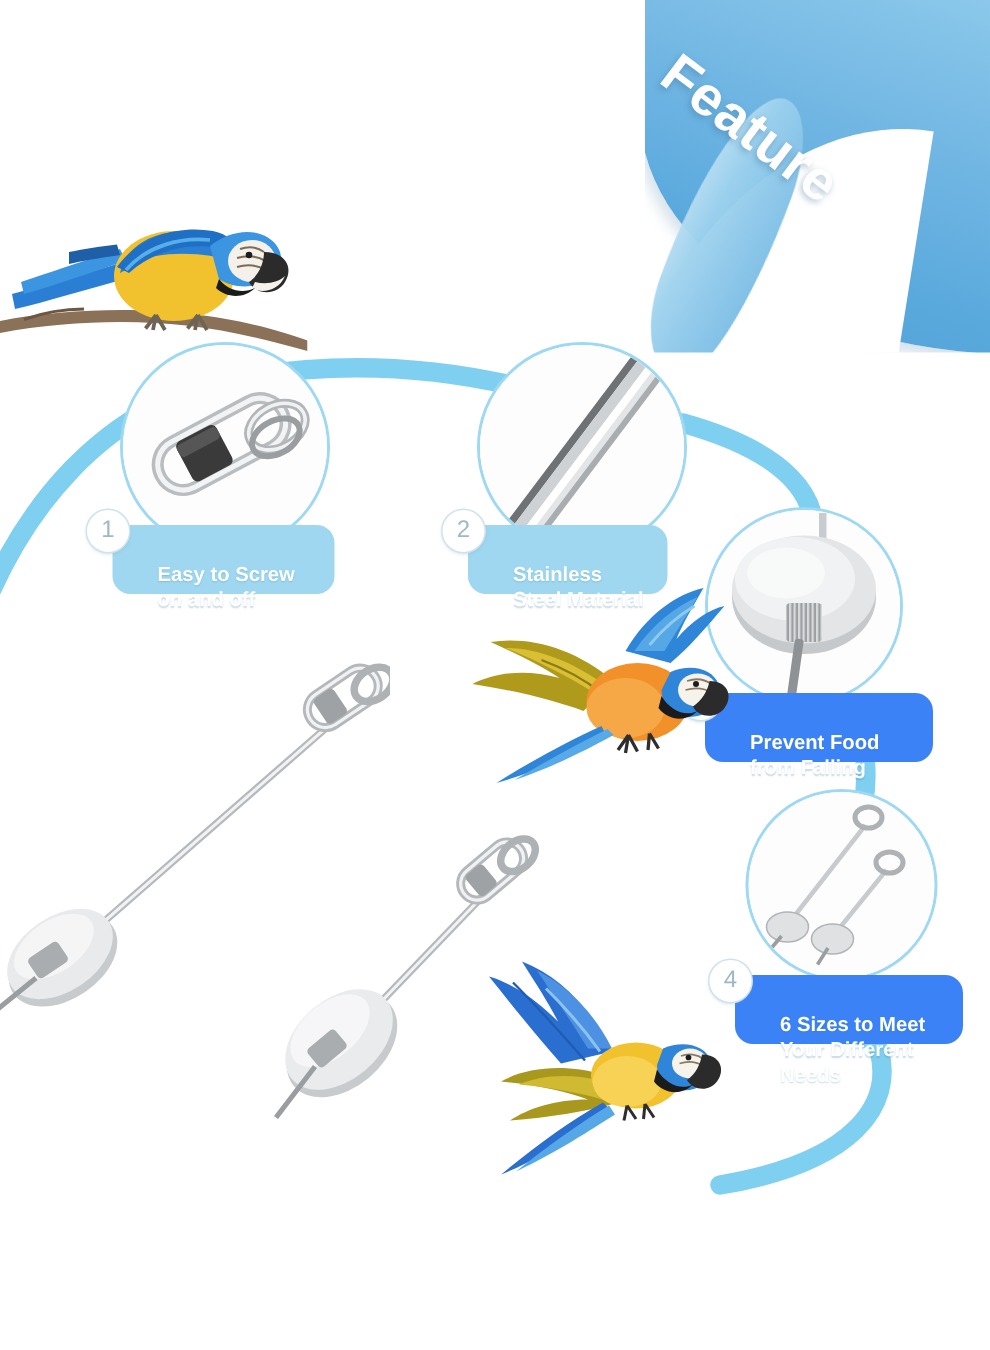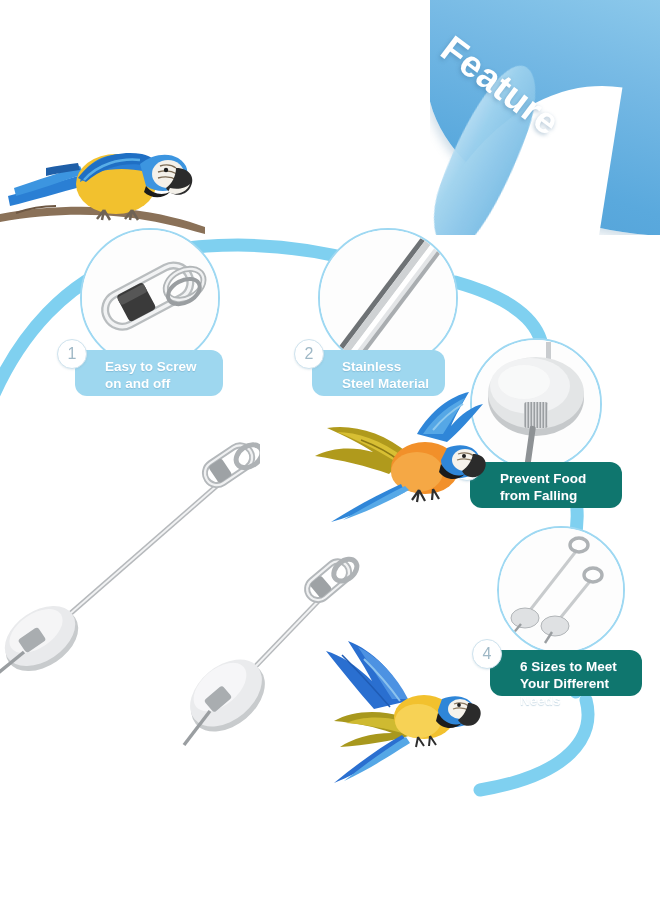--- a/index.html
+++ b/index.html
@@ -29,24 +29,24 @@
   .ribbon-svg{position:absolute;left:0;top:0;width:660px;height:900px;pointer-events:none;}
 
   
   .callout{position:absolute;border-radius:50%;background:#fff;
       border:2px solid #9ed8f2;overflow:hidden;}
   .callout .photo{position:absolute;inset:0;}
 
   
   .pill{position:absolute;border-radius:12px;color:#ffffff;
       font-size:13.5px;font-weight:600;line-height:17px;
-      padding:8px 12px 9px 30px;box-sizing:border-box;
+      padding:24px 12px 9px 30px;box-sizing:border-box;
       text-shadow:0 1px 1px rgba(70,130,165,.30);}
   .pill.soft{background:#9ed7ef;}
-  .pill.bold{background:#0f766e;}
+  .pill.bold{background:#3b82f6;}
   .badge{position:absolute;width:28px;height:28px;border-radius:50%;
       background:#ffffff;border:1.5px solid #cfe3ee;
       color:#9fb8c6;font-size:16px;font-weight:400;
       display:flex;align-items:center;justify-content:center;
       box-shadow:0 1px 2px rgba(120,160,180,.20);}
 
   .parrot{position:absolute;}
   .parrot svg{display:block;width:100%;height:100%;}
 </style>
 </head>

